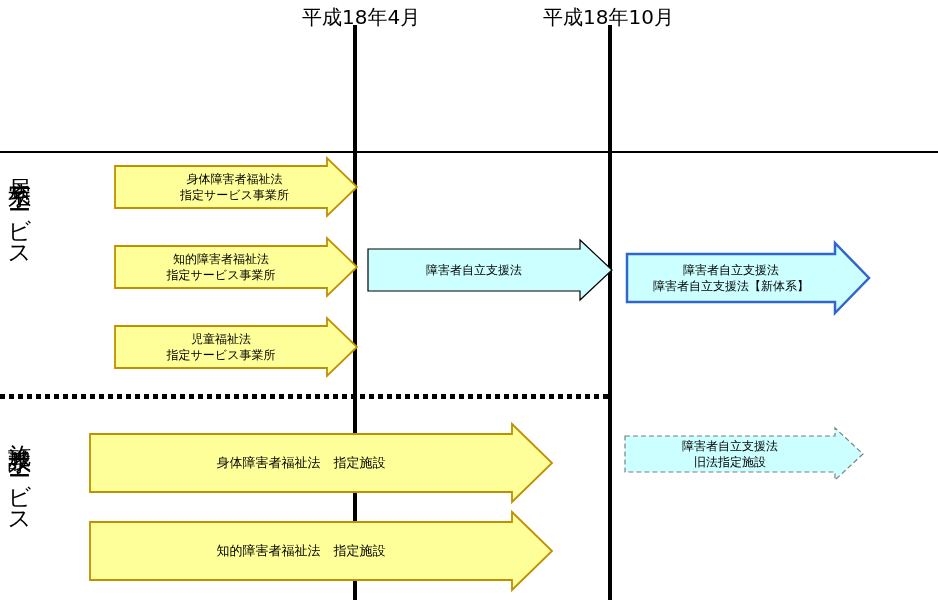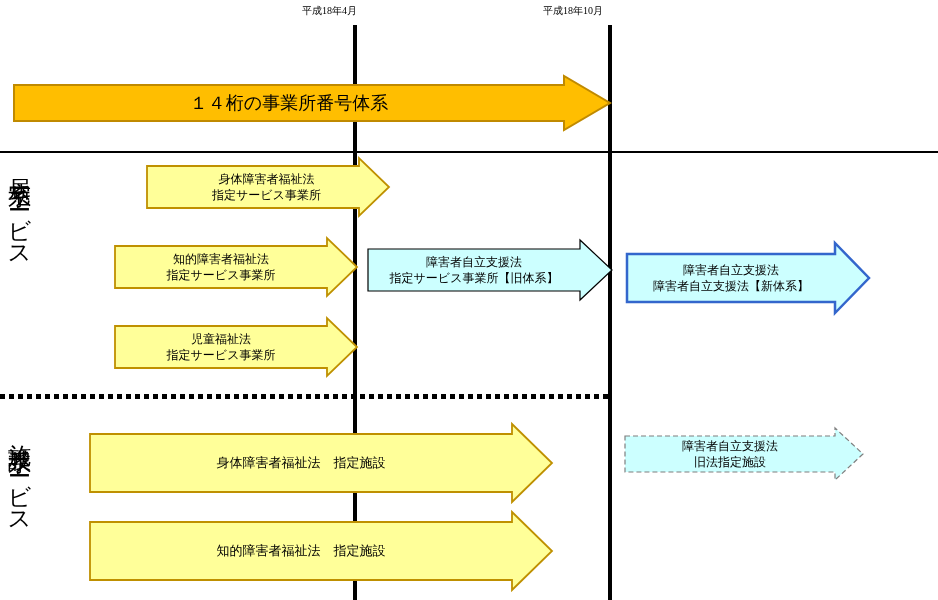--- a/index.html
+++ b/index.html
@@ -1,20 +1,20 @@
 <!DOCTYPE html>
 <html><head>
 <meta charset="utf-8">
 <style>
   * { margin:0; padding:0; box-sizing:border-box; }
   html,body { background:#ffffff; }
   body { font-family:"DejaVu Sans","Liberation Sans",sans-serif; color:#000; }
   .canvas { position:relative; width:938px; height:600px; background:#fff; overflow:hidden; }
 
-  .tl-label { position:absolute; font-size:10px; white-space:nowrap;font-family:Liberation Serif, serif; }
+  .tl-label { position:absolute; font-size:20px; white-space:nowrap; }
 
   .vline { position:absolute; top:25px; height:575px; width:4px; background:#000; }
   .vline-1 { left:353px; }
   .vline-2 { left:608px; }
 
   .hline-solid { position:absolute; left:0; top:151px; width:938px; height:2px; background:#000; }
   .hline-dotted { position:absolute; left:0; top:394px; width:612px; height:5px;
                   background:repeating-linear-gradient(90deg,#000 0 5px,transparent 5px 9px); }
 
   .vtext { position:absolute; left:5px; writing-mode:vertical-rl; text-orientation:upright;
@@ -42,29 +42,23 @@
 
   <div class="vline vline-1"></div>
   <div class="vline vline-2"></div>
 
   <div class="hline-solid"></div>
   <div class="hline-dotted"></div>
 
   <div class="vtext vtext-home">居宅系サービス</div>
   <div class="vtext vtext-facility">施設系サービス</div>
 
-  <div class="arrow" style="left:14px; top:76px; width:596px; height:54px;">
-    <svg width="596" height="54" viewBox="0 0 596 54">
-      <polygon points="0,9 550,9 550,0 596,27 550,54 550,45 0,45" stroke-width="2" fill="#FFBE00" stroke="#C08A00"></polygon>
-    </svg>
-    <div class="arrow-label fs18" style="right:46px;">１４桁の事業所番号体系</div>
-  </div>
 
 
-  <div class="arrow" style="left:115px; top:158px; width:269px; height:58px;margin-left:32px;">
+  <div class="arrow" style="left:115px; top:158px; width:269px; height:58px;">
     <svg width="242" height="58" viewBox="0 0 242 58">
       <polygon points="0,8 212,8 212,0 242,29 212,58 212,50 0,50" stroke-width="1.8" fill="#FFFF99" stroke="#BF9000"></polygon>
     </svg>
     <div class="arrow-label fs12" style="right:30px;">
       <div>身体障害者福祉法</div>
       <div>指定サービス事業所</div>
     </div>
   </div>
 
   <div class="arrow" style="left:115px; top:238px; width:242px; height:58px;">
@@ -86,21 +80,20 @@
       <div>指定サービス事業所</div>
     </div>
   </div>
 
   <div class="arrow" style="left:368px; top:240px; width:244px; height:60px;">
     <svg width="244" height="60" viewBox="0 0 244 60">
       <polygon points="0,9 212,9 212,0 244,30 212,60 212,51 0,51" stroke-width="1.2" fill="#CCFFFF" stroke="#000000"></polygon>
     </svg>
     <div class="arrow-label fs12" style="right:32px;">
       <div>障害者自立支援法</div>
-      <div>指定サービス事業所【旧体系】</div>
     </div>
   </div>
 
   <div class="arrow" style="left:627px; top:243px; width:242px; height:70px;">
     <svg width="242" height="70" viewBox="0 0 242 70">
       <polygon points="0,11 208,11 208,0 242,35 208,70 208,59 0,59" stroke-width="2.5" fill="#CCFFFF" stroke="#3366CC"></polygon>
     </svg>
     <div class="arrow-label fs12" style="right:34px;">
       <div>障害者自立支援法</div>
       <div>障害者自立支援法【新体系】</div>

